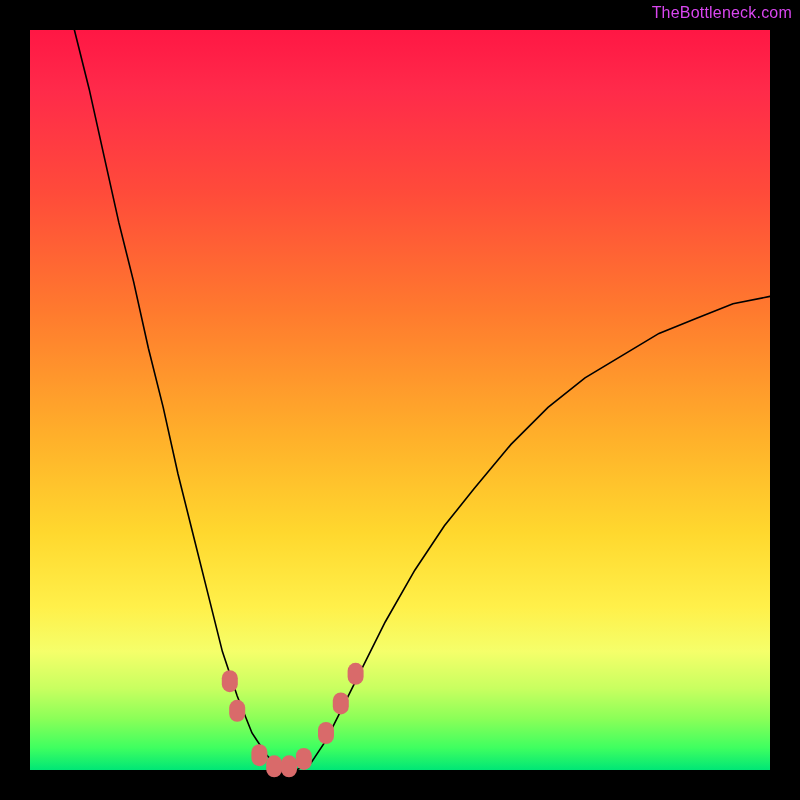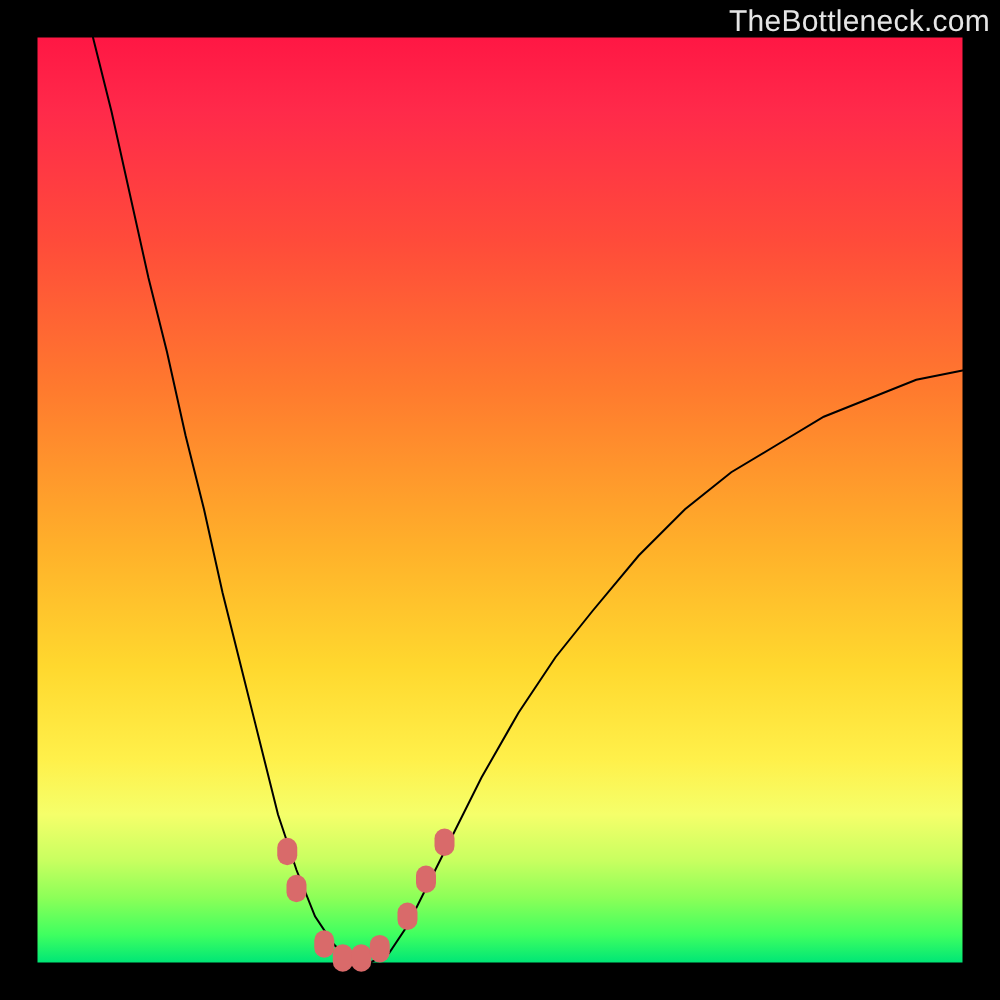--- a/index.html
+++ b/index.html
@@ -39,22 +39,22 @@
       #c8ff60 89%,
       #8cff58 93%,
       #3fff60 97%,
       #00e676 100%
     );
   }
   .watermark {
     position: absolute;
     top: 4px;
     right: 8px;
-    color: #e5e5e5;
-    font-size: 24px;
+    color: #d946ef;
+    font-size: 16px;
     font-weight: 500;
     letter-spacing: 0.2px;
     pointer-events: none;
   }
   svg.curve {
     position: absolute;
     left: 0;
     top: 0;
     width: 740px;
     height: 740px;

